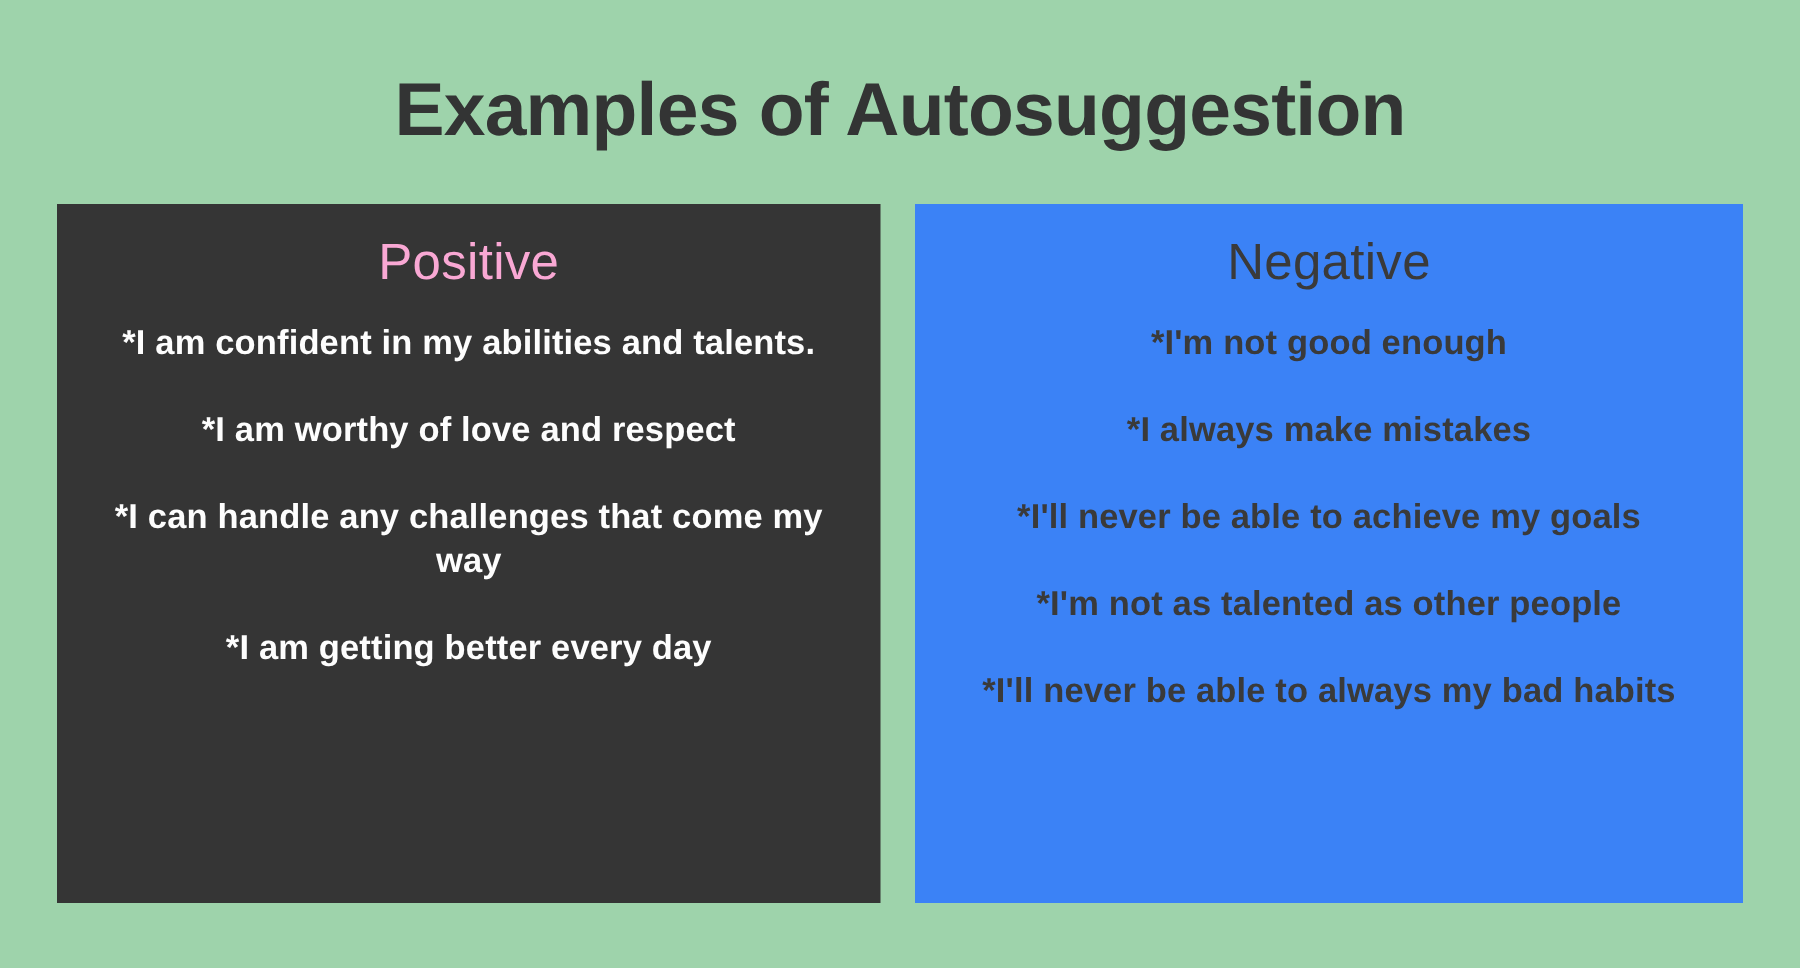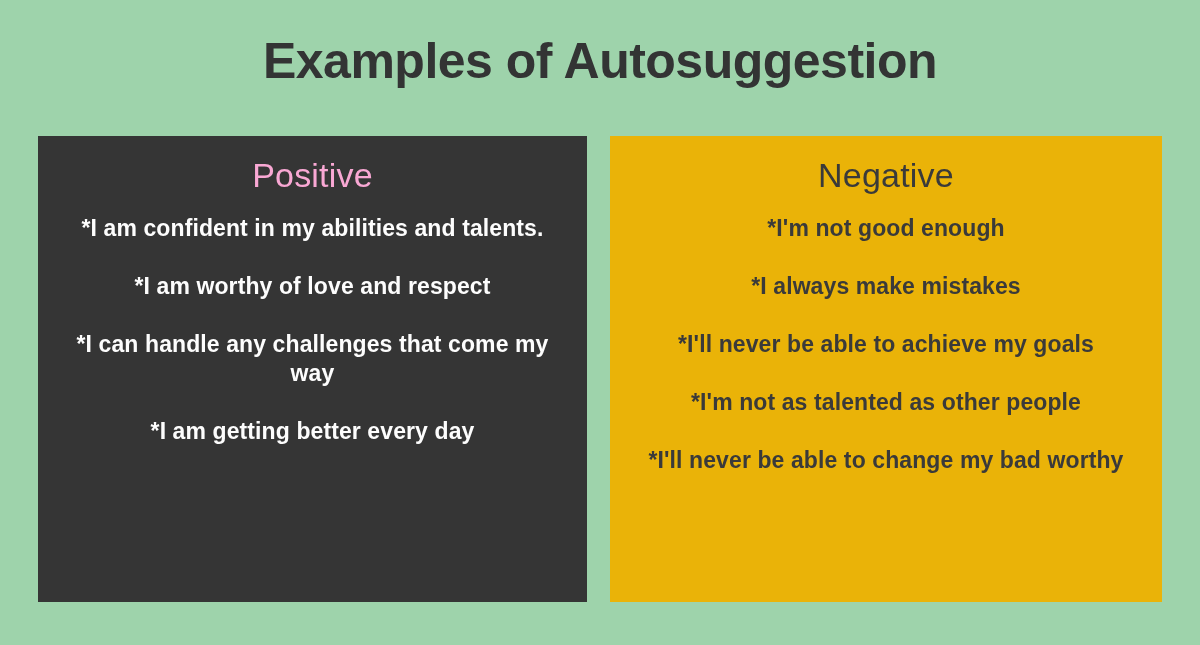--- a/index.html
+++ b/index.html
@@ -18,21 +18,21 @@
   #slide {
     position: relative;
     width: 1200px;
     height: 645px;
     box-sizing: border-box;
   }
 
   #slide-title {
     position: absolute;
     left: 0;
-    top: 32px;
+    top: 44px;
     width: 1200px;
     text-align: center;
     font-size: 50px;
     line-height: 58px;
     font-weight: 600;
     letter-spacing: -0.5px;
     color: #333434;
     white-space: nowrap;
   }
 
@@ -47,21 +47,21 @@
 
   #panel-positive {
     left: 38px;
     width: 549px;
     background: #353535;
   }
 
   #panel-negative {
     left: 610px;
     width: 552px;
-    background: #eab308;
+    background: #3b82f6;
   }
 
   .panel-heading {
     text-align: center;
     font-size: 34px;
     line-height: 42px;
     font-weight: 400;
     letter-spacing: 0.2px;
     margin: 0 0 18px 0;
   }
@@ -114,17 +114,17 @@
     </ul>
   </div>
 
   <div class="panel" id="panel-negative">
     <div class="panel-heading">Negative</div>
     <ul class="panel-list">
       <li class="panel-item">*I'm not good enough</li>
       <li class="panel-item">*I always make mistakes</li>
       <li class="panel-item">*I'll never be able to achieve my goals</li>
       <li class="panel-item">*I'm not as talented as other people</li>
-      <li class="panel-item">*I'll never be able to change my bad worthy</li>
+      <li class="panel-item">*I'll never be able to always my bad habits</li>
     </ul>
   </div>
 
 </div>
 
 </body></html>

